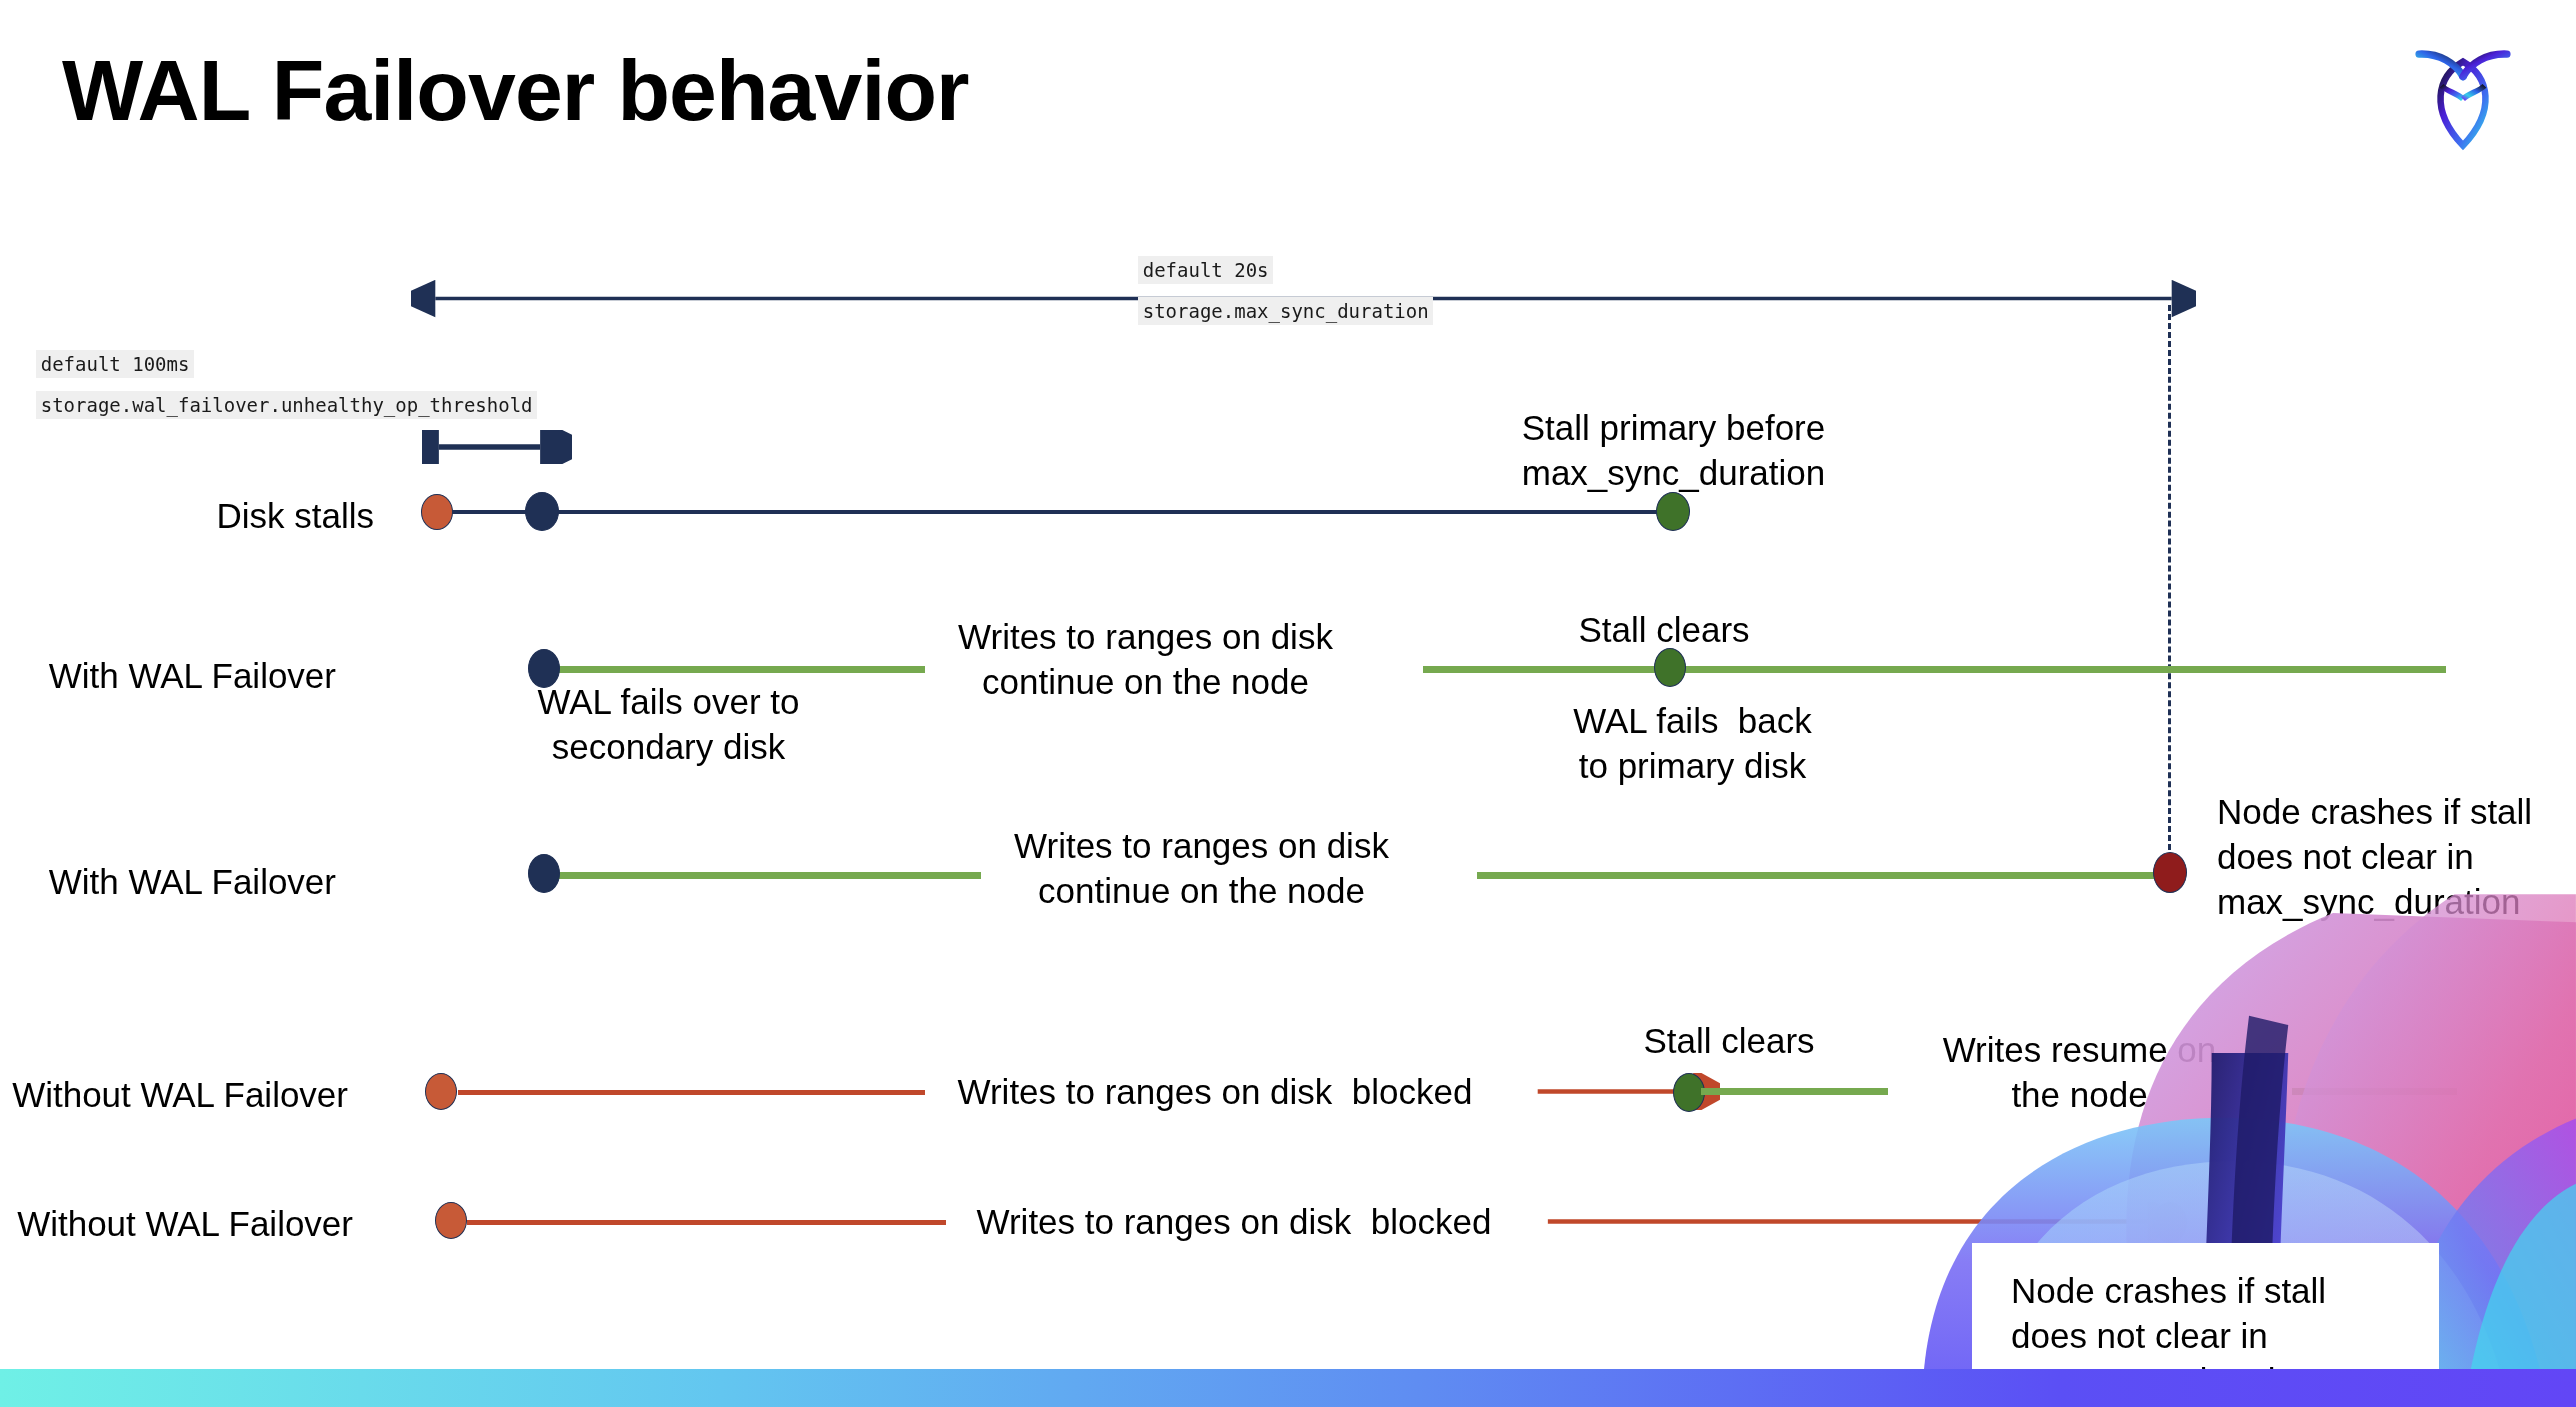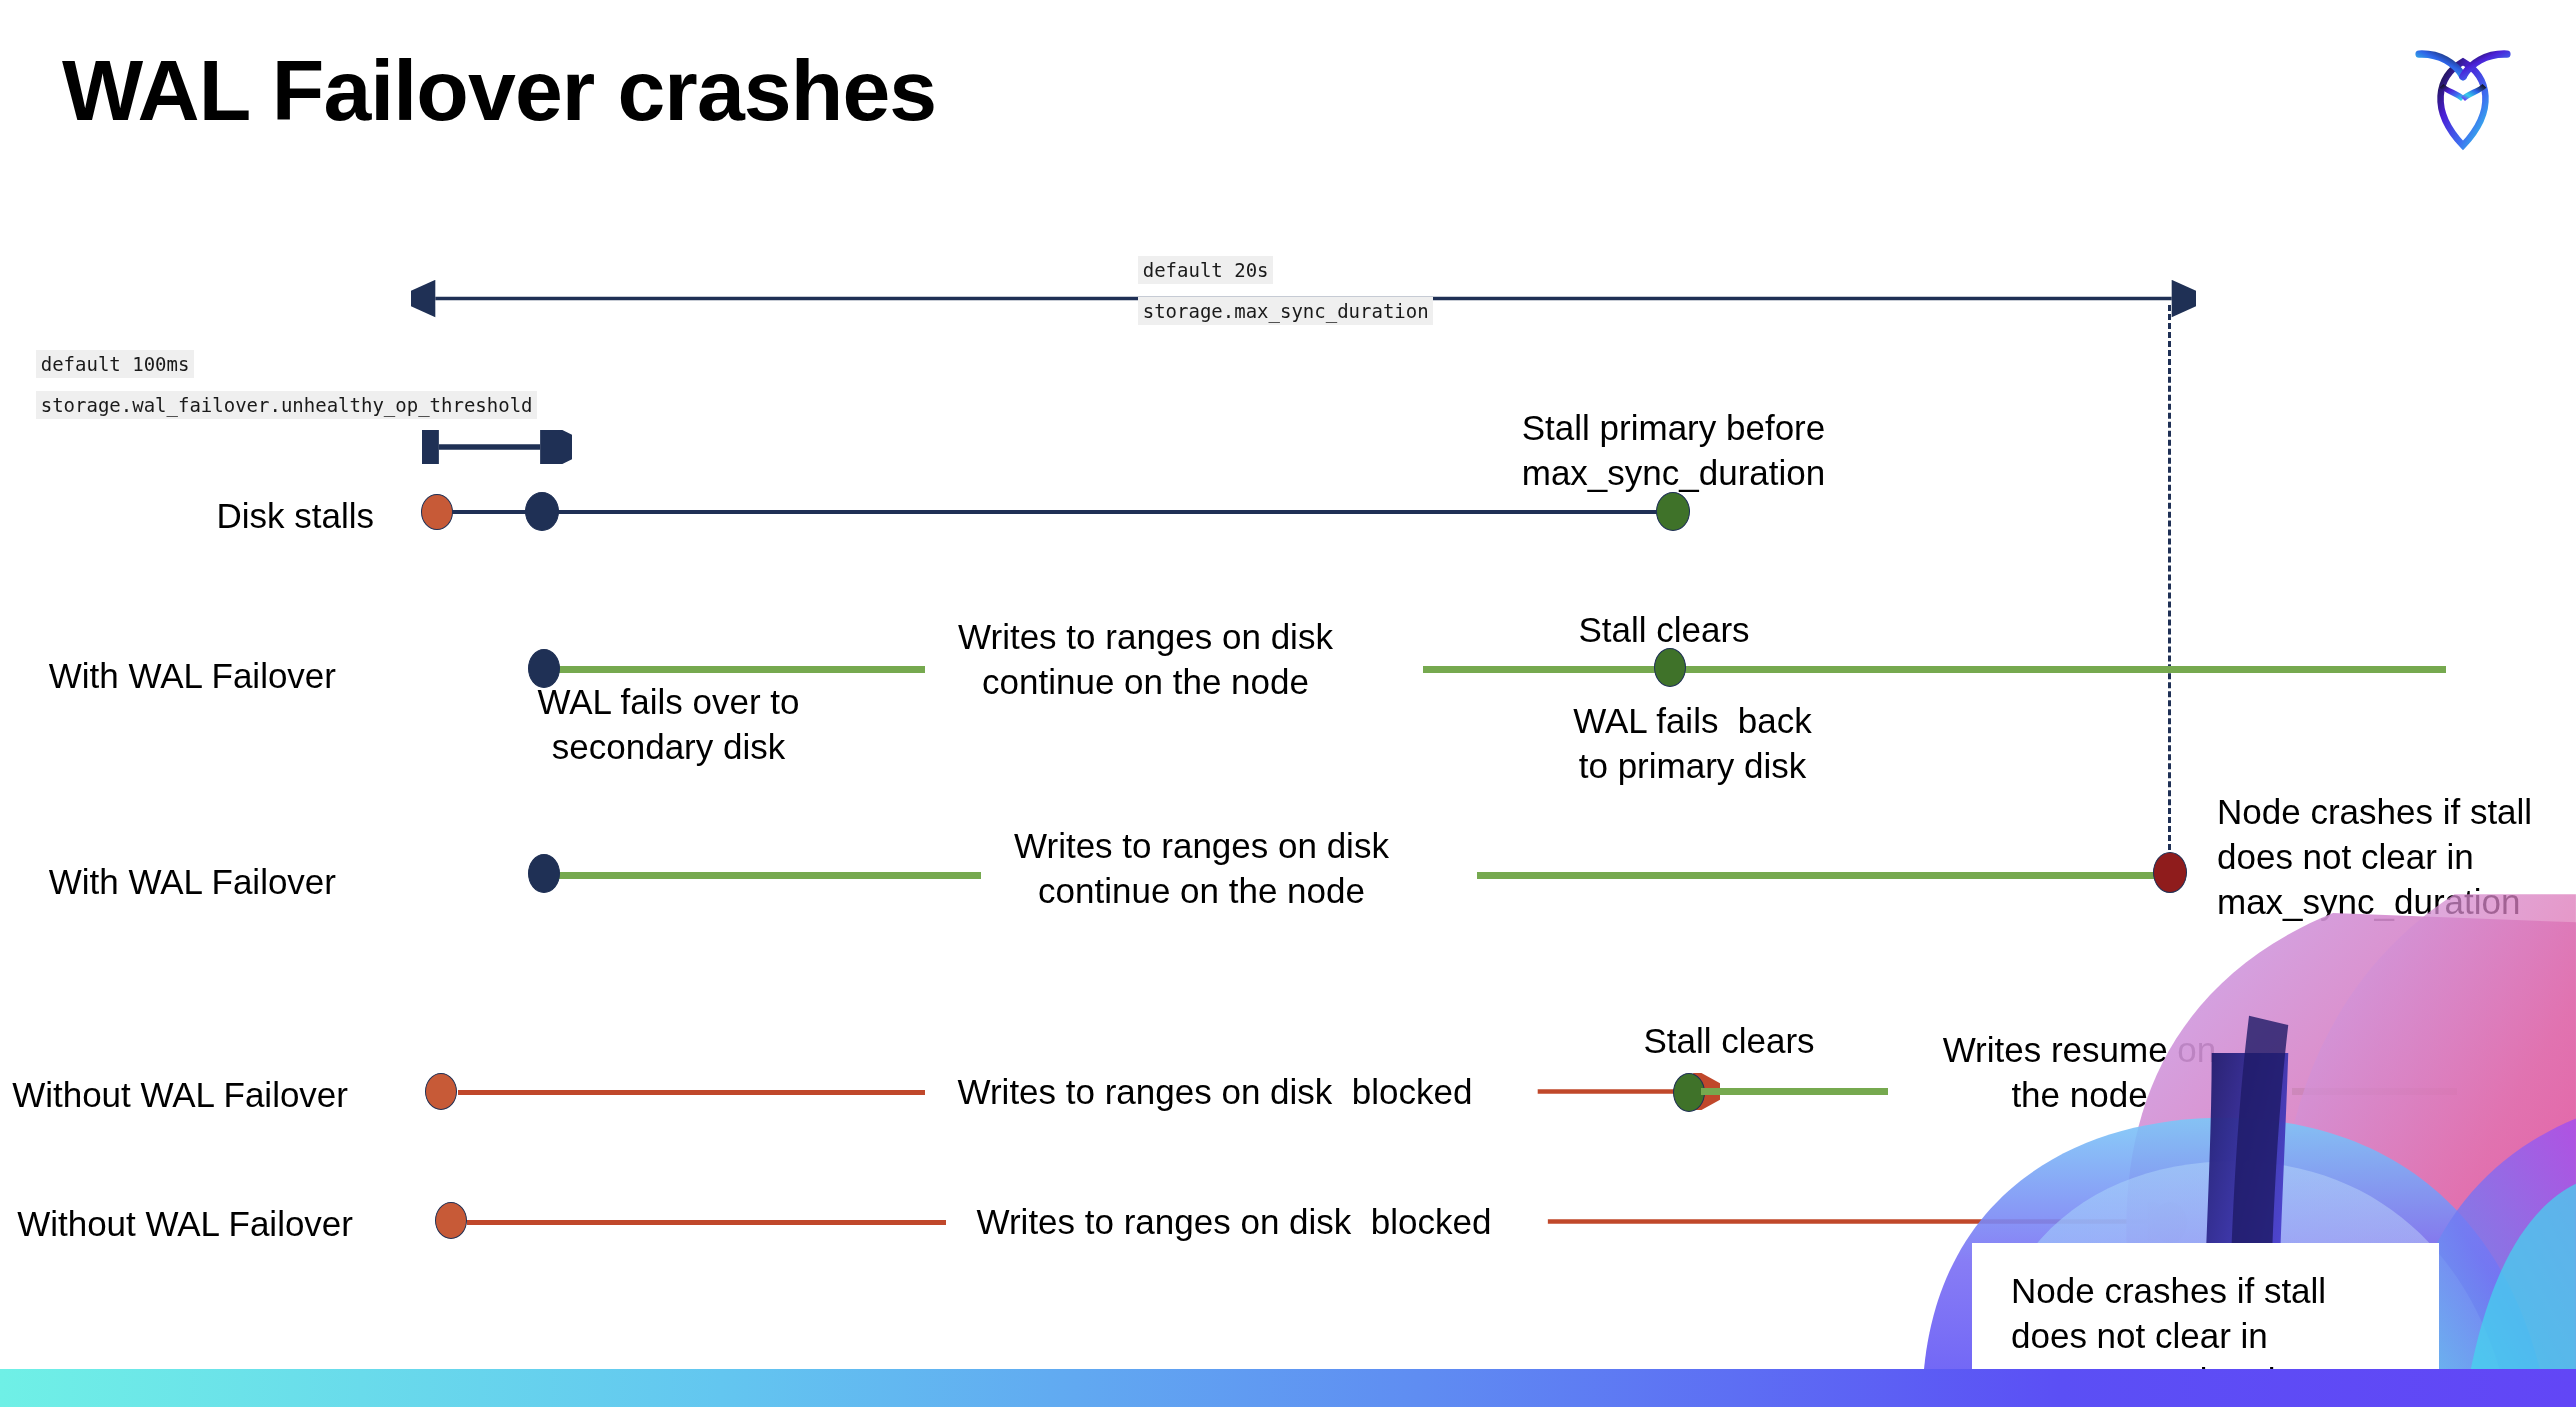--- a/index.html
+++ b/index.html
@@ -77,21 +77,21 @@
   .callout-box{
     position:absolute;left:1972px;top:1243px;width:467px;height:165px;
     background:#ffffff;
   }
 </style>
 </head>
 <body>
 
 <div class="slide">
 
-  <div class="title">WAL Failover crashes</div>
+  <div class="title">WAL Failover behavior</div>
 
   <div class="logo">
     <svg viewBox="0 0 160 150" width="150" height="140" xmlns="http://www.w3.org/2000/svg">
       <defs>
         <linearGradient id="lg1" x1="0" y1="0" x2="1" y2="1">
           <stop offset="0%" stop-color="#111225"></stop>
           <stop offset="35%" stop-color="#4b1fd6"></stop>
           <stop offset="70%" stop-color="#3e6ff0"></stop>
           <stop offset="100%" stop-color="#2fd9e8"></stop>
         </linearGradient>

